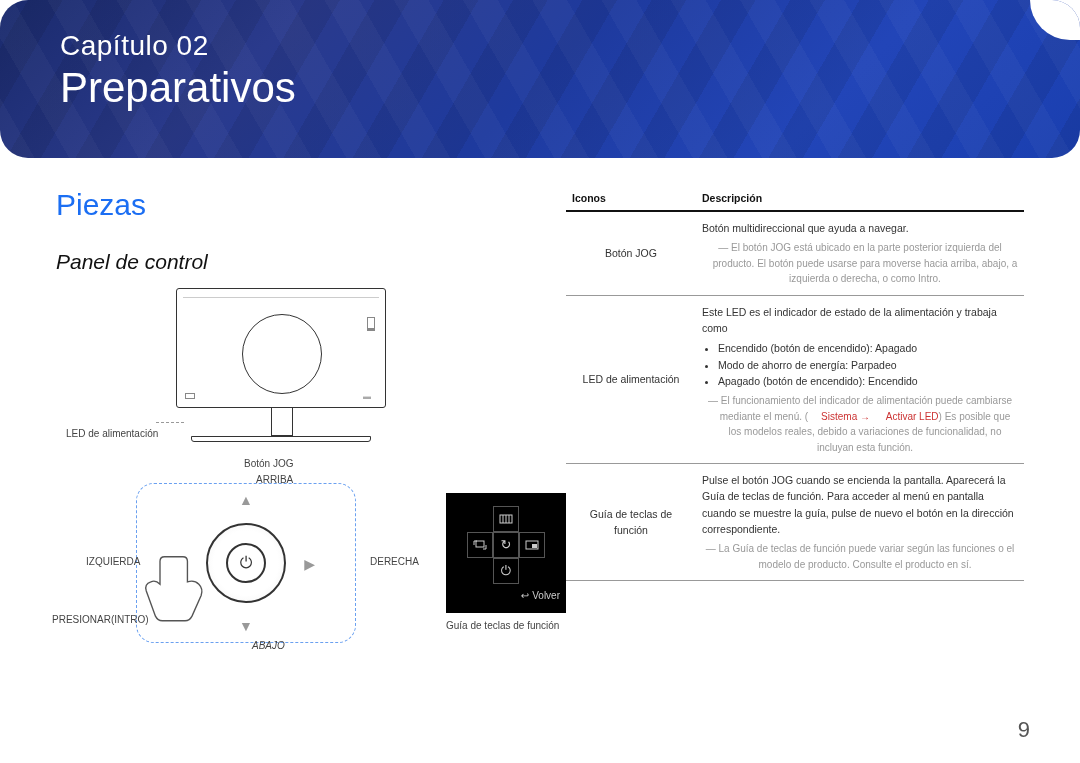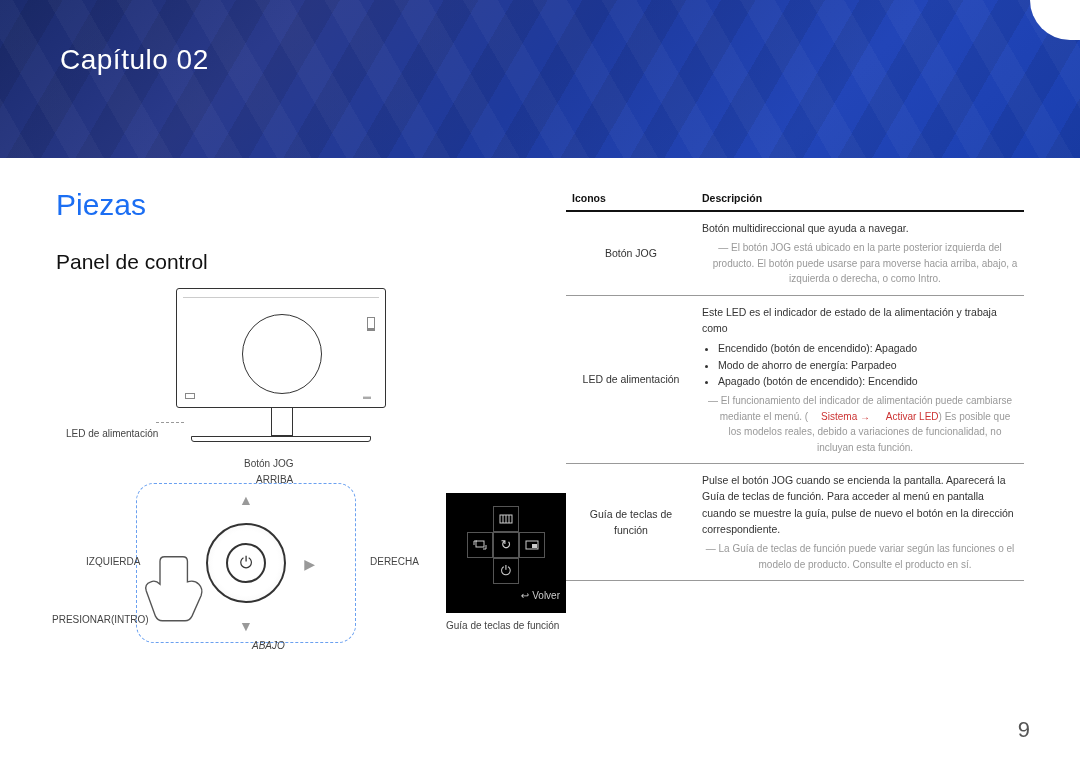--- a/index.html
+++ b/index.html
@@ -9,21 +9,22 @@
     height: 763px;
     background: #fff;
     position: relative;
     color: #333;
   }
   .banner {
     height: 158px;
     background: linear-gradient(135deg, #1a2a6c 0%, #2a3a8c 25%, #1e3a9e 50%, #2245b8 75%, #1a3fb0 100%);
     position: relative;
     overflow: hidden;
-    padding: 44px 60px;
+    padding: 30px 60px;
+    border-radius: 28px;
   }
   .banner::before {
     content:"";
     position:absolute;
     inset:0;
     background-image:
       repeating-linear-gradient(60deg, rgba(255,255,255,0.03) 0 30px, transparent 30px 60px),
       repeating-linear-gradient(-60deg, rgba(0,0,0,0.08) 0 30px, transparent 30px 60px);
   }
   .banner-chapter {
@@ -58,20 +59,21 @@
     color:#1b6ef3;
     font-size:30px;
     font-weight:400;
     margin-bottom:28px;
   }
   .section-h2 {
     color:#111;
     font-size:21px;
     font-weight:400;
     margin-bottom:14px;
+    font-style:italic;
   }
   .note {
     font-size:10px;
     color:#888;
     line-height:1.5;
     margin-bottom:22px;
     padding-left:10px;
     text-indent:-10px;
   }
   .note::before { content:"― "; color:#aaa; }
@@ -185,20 +187,21 @@
     position:absolute; right:50px; bottom:20px;
     font-size:22px; color:#555;
   }
 </style>
 </head>
 <body>
 
 <div class="banner">
   <div class="corner-curl"></div>
   <div class="banner-chapter">Capítulo 02</div>
+  <div class="banner-title">Preparativos</div>
 </div>
 
 <div class="content">
   <div class="left-col">
     <h1 class="section-h1">Piezas</h1>
     <h2 class="section-h2">Panel de control</h2>
 
     <div class="diagram-area" style="height:370px;">
 
       <div class="monitor">

